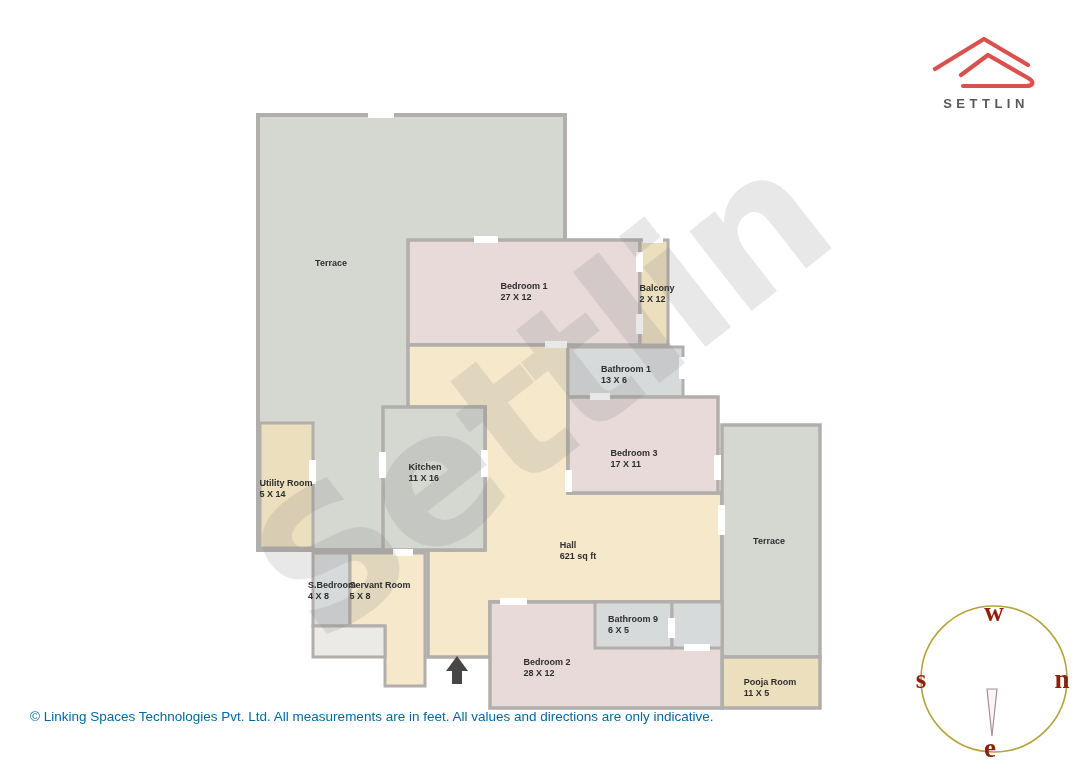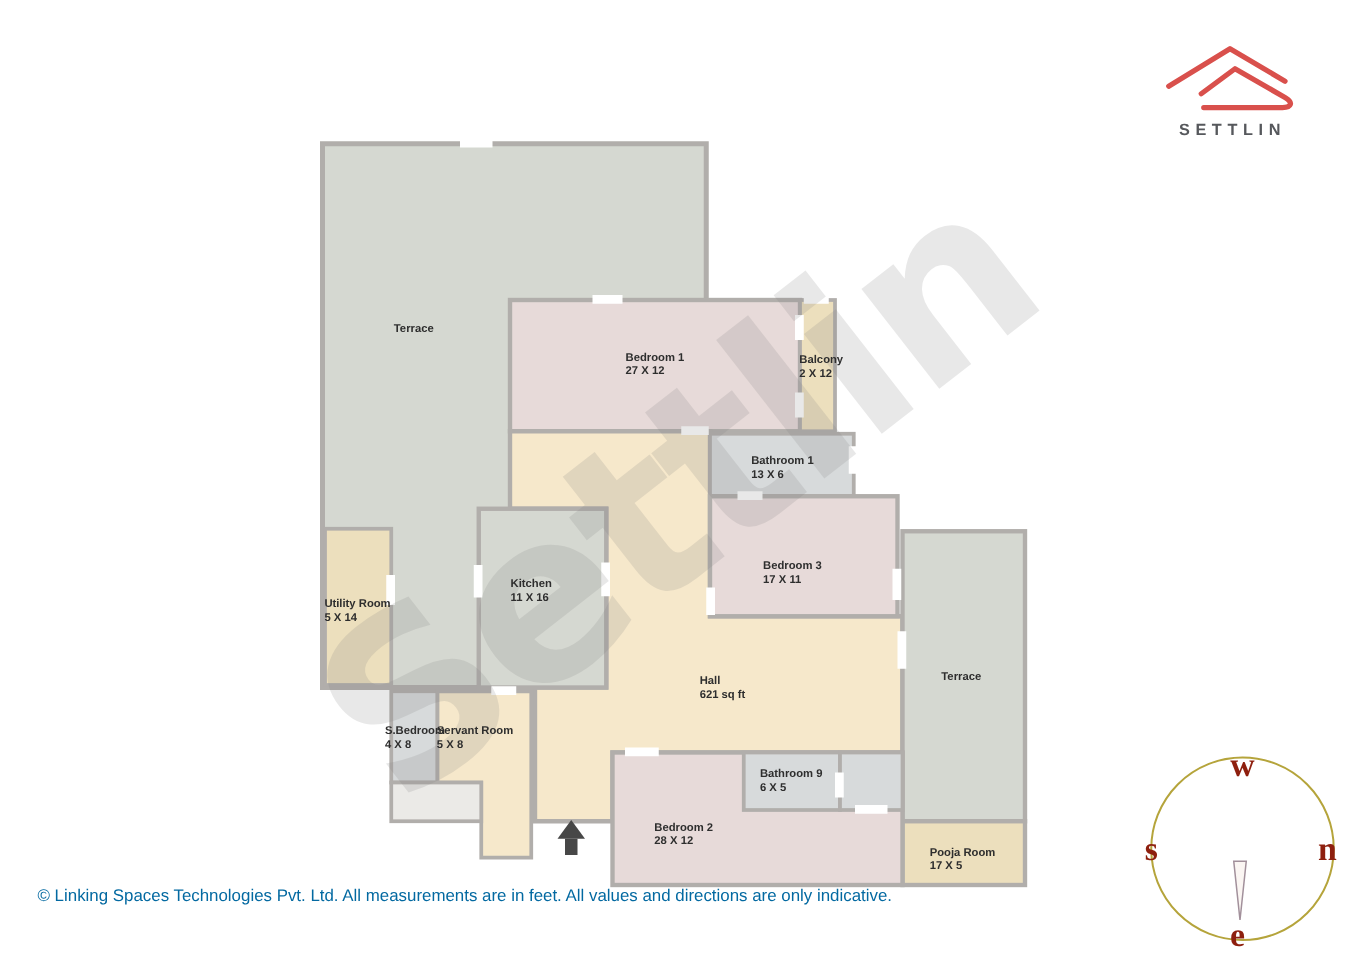--- a/index.html
+++ b/index.html
@@ -136,21 +136,21 @@
   <div class="lbl" style="left:633px;top:624px">
     <span>Bathroom 9</span>
       <span>6 X 5</span>
   </div>
   <div class="lbl" style="left:547px;top:667px">
     <span>Bedroom 2</span>
       <span>28 X 12</span>
   </div>
   <div class="lbl" style="left:770px;top:687px">
     <span>Pooja Room</span>
-      <span>17 X 5</span>
+      <span>11 X 5</span>
   </div>
 
   <div class="logo-icon">
     <svg width="106" height="58" viewBox="0 0 106 58">
       <g fill="none" stroke="#d9504c" stroke-width="4.2" stroke-linecap="round" stroke-linejoin="round">
         <path d="M 3 37 L 52 7 L 96 33"></path>
         <path d="M 29 43 L 56 23 L 96 46 C 103 50 101 54 94 54 L 31 54"></path>
       </g>
     </svg>
   </div>

